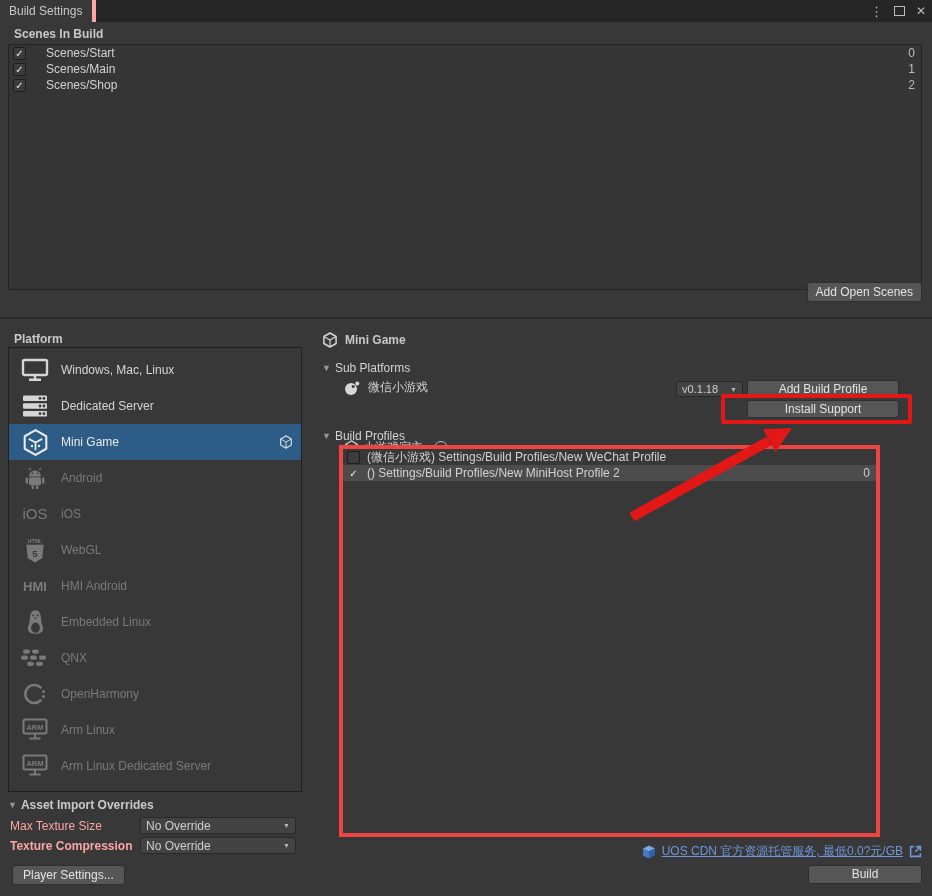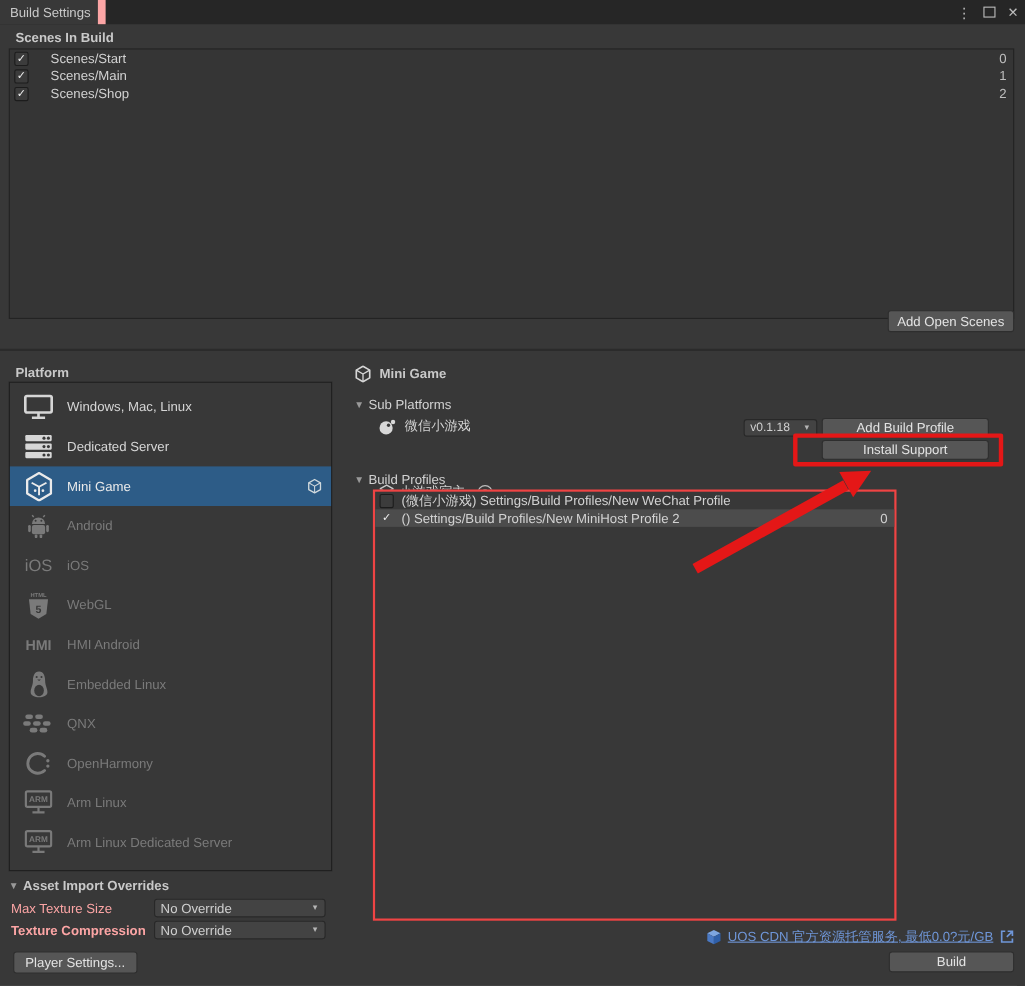--- a/index.html
+++ b/index.html
@@ -1,21 +1,21 @@
 <!DOCTYPE html>
 <html><head>
 <meta charset="utf-8">
 <style>
   html,body{margin:0;padding:0;background:#4a4a4a;}
   .window{position:relative;width:932px;height:896px;background:#383838;overflow:hidden;
     font-family:"Liberation Sans",sans-serif;font-size:12px;color:#d2d2d2;}
   
   .titlebar{position:absolute;left:0;top:0;width:932px;height:22px;background:#262626;}
   .title-tab{position:absolute;left:0;top:0;height:22px;width:96px;background:#383838;
-    color:#c9c9c9;line-height:22px;padding-left:9px;box-sizing:border-box;border-right:7px solid #fca5a5;}
+    color:#c9c9c9;line-height:22px;padding-left:9px;box-sizing:border-box;border-right:4px solid #fca5a5;}
   .win-controls{position:absolute;right:6px;top:0;height:22px;display:flex;align-items:center;gap:11px;color:#bdbdbd;}
   .win-menu{font-size:13px;cursor:default;}
   .win-max{width:9px;height:8px;border:1.5px solid #bdbdbd;}
   .win-close{font-size:12px;}
   
   .section-header{position:absolute;font-weight:bold;color:#c9c9c9;}
   .scenes-box{position:absolute;left:8px;top:44px;width:914px;height:246px;background:#353535;
     border:1px solid #232323;box-sizing:border-box;}
   .scene-row{height:16px;display:flex;align-items:center;padding:0 4px;}
   .cb{width:11px;height:11px;background:#3c3c3c;border:1px solid #1c1c1c;border-radius:2px;
@@ -36,22 +36,22 @@
     border:1px solid #1f1f1f;box-sizing:border-box;padding-top:4px;text-align:right;}
   .p-item{height:36px;display:flex;align-items:center;padding:0 8px 0 8px;color:#7a7a7a;}
   .p-item .p-icon{width:36px;display:flex;justify-content:center;align-items:center;flex:0 0 auto;}
   .p-item .p-label{padding-left:8px;}
   .p-item.enabled{color:#d6d6d6;}
   .p-item.selected{background:#2d5c87;color:#eaeaea;}
   .p-status{margin-left:auto;display:flex;align-items:center;}
   
   .aio-row-label{position:absolute;color:#fca5a5;}
   
-  .profiles-box{position:absolute;left:339px;top:445px;width:476px;height:392px;background:#383838;
-    border:2px solid #ef4444;box-sizing:border-box;}
+  .profiles-box{position:absolute;left:339px;top:445px;width:541px;height:392px;background:#383838;
+    border:4px solid #ef4444;box-sizing:border-box;}
   .profile-row{height:16px;display:flex;align-items:center;padding:0 4px;color:#d2d2d2;}
   .profile-row.selected{background:#4c4c4c;}
   .profile-index{margin-left:auto;color:#cfcfcf;padding-right:2px;}
   .info-circle{display:inline-flex;width:12px;height:12px;border:1px solid #bdbdbd;border-radius:50%;
     align-items:center;justify-content:center;font-size:9px;color:#d5d5d5;margin-left:7px;}
   .red-rect{position:absolute;left:721px;top:394px;width:191px;height:30px;border:4px solid #e41717;
     border-radius:2px;box-sizing:border-box;pointer-events:none;z-index:6;}
   .arrow-overlay{position:absolute;left:0;top:0;width:932px;height:896px;pointer-events:none;z-index:6;}
   .cdn-link{position:absolute;right:10px;top:843px;display:flex;align-items:center;gap:6px;}
   .cdn-link a{color:#6f96d8;text-decoration:underline;cursor:pointer;}

